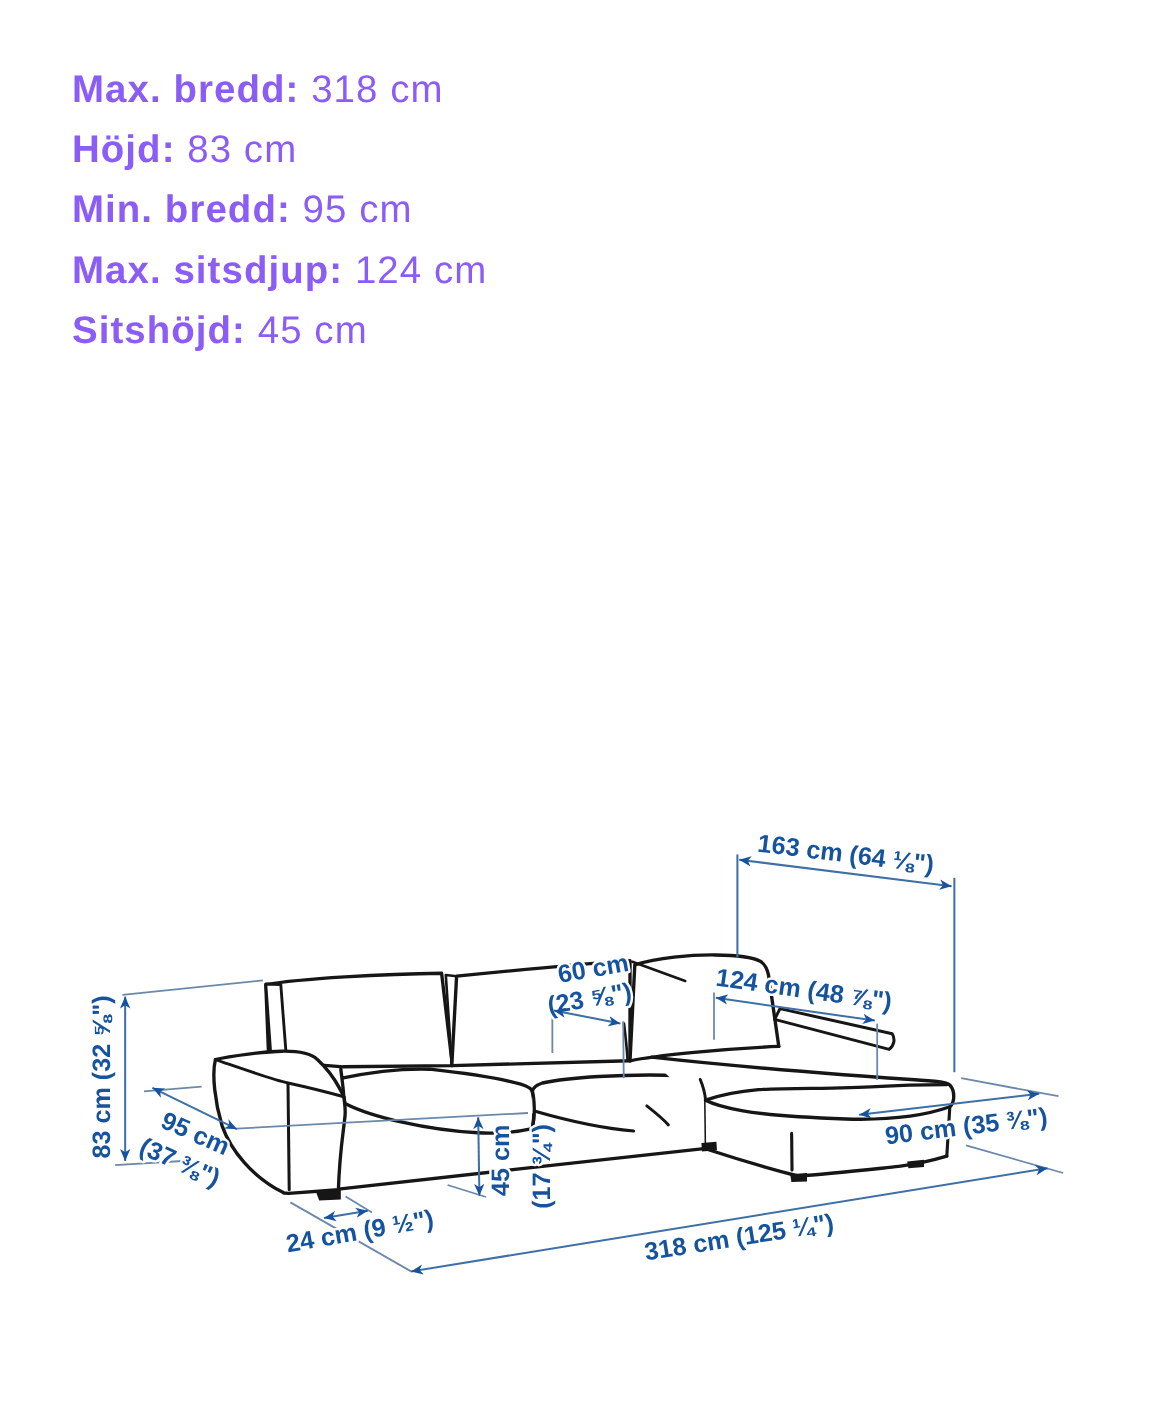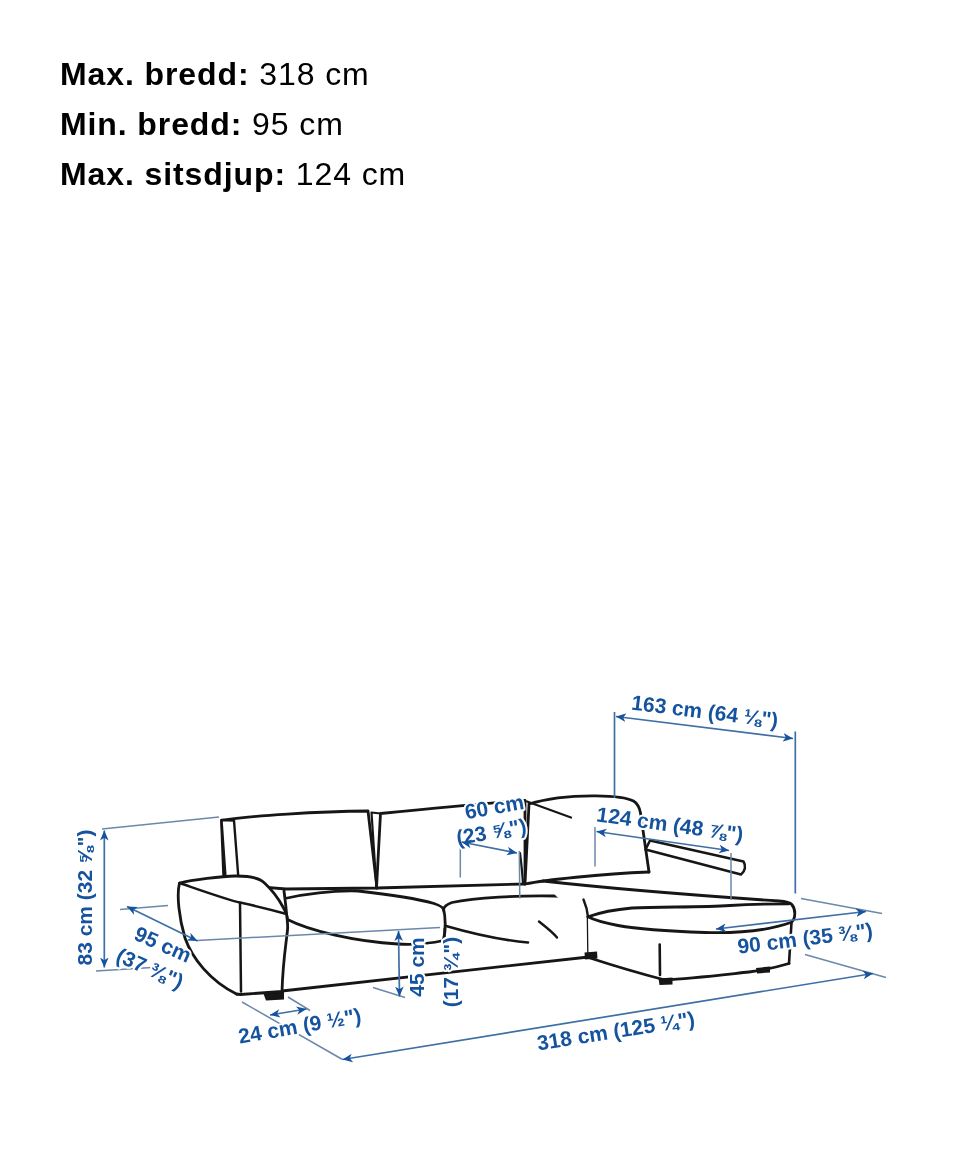--- a/index.html
+++ b/index.html
@@ -1,30 +1,32 @@
 <!DOCTYPE html>
 <html><head>
 <meta charset="utf-8">
 <style>
   html,body{margin:0;padding:0;background:#fff;-webkit-font-smoothing:antialiased;}
   #page{position:relative;width:960px;height:1173px;background:#fff;overflow:hidden;
         font-family:"Liberation Sans", sans-serif;}
-  #specs{position:absolute;left:60px;top:49px;font-size:32px;line-height:50.2px;color:#000000;letter-spacing:0.9px;}
+  #specs{position:absolute;left:60px;top:49px;font-size:32px;line-height:50.2px;color:#8b5cf6;letter-spacing:0.9px;}
   #specs b{font-weight:bold;}
   svg{position:absolute;left:0;top:0;}
   .dimtxt{font-family:"Liberation Sans", sans-serif;font-weight:bold;font-size:21px;fill:#15539f;paint-order:stroke;stroke:#fff;stroke-width:4px;stroke-linejoin:round;}
 </style>
 </head>
 <body>
 <div id="page">
 
   <div id="specs">
     <div><b>Max. bredd:</b> 318 cm</div>
+    <div><b>Höjd:</b> 83 cm</div>
     <div><b>Min. bredd:</b> 95 cm</div>
     <div><b>Max. sitsdjup:</b> 124 cm</div>
+    <div><b>Sitshöjd:</b> 45 cm</div>
   </div>
 
   <svg width="960" height="1173" viewBox="0 0 960 1173">
     <defs>
       <marker id="ah" viewBox="0 0 11 10" refX="10" refY="5" markerWidth="11" markerHeight="10" orient="auto-start-reverse" markerUnits="userSpaceOnUse">
         <path d="M0,0.7 L10,5 L0,9.3 L2.8,5 Z" fill="#15539f"></path>
       </marker>
     </defs>
 
     <g stroke="#161616" fill="none" stroke-linecap="round" stroke-linejoin="round">

